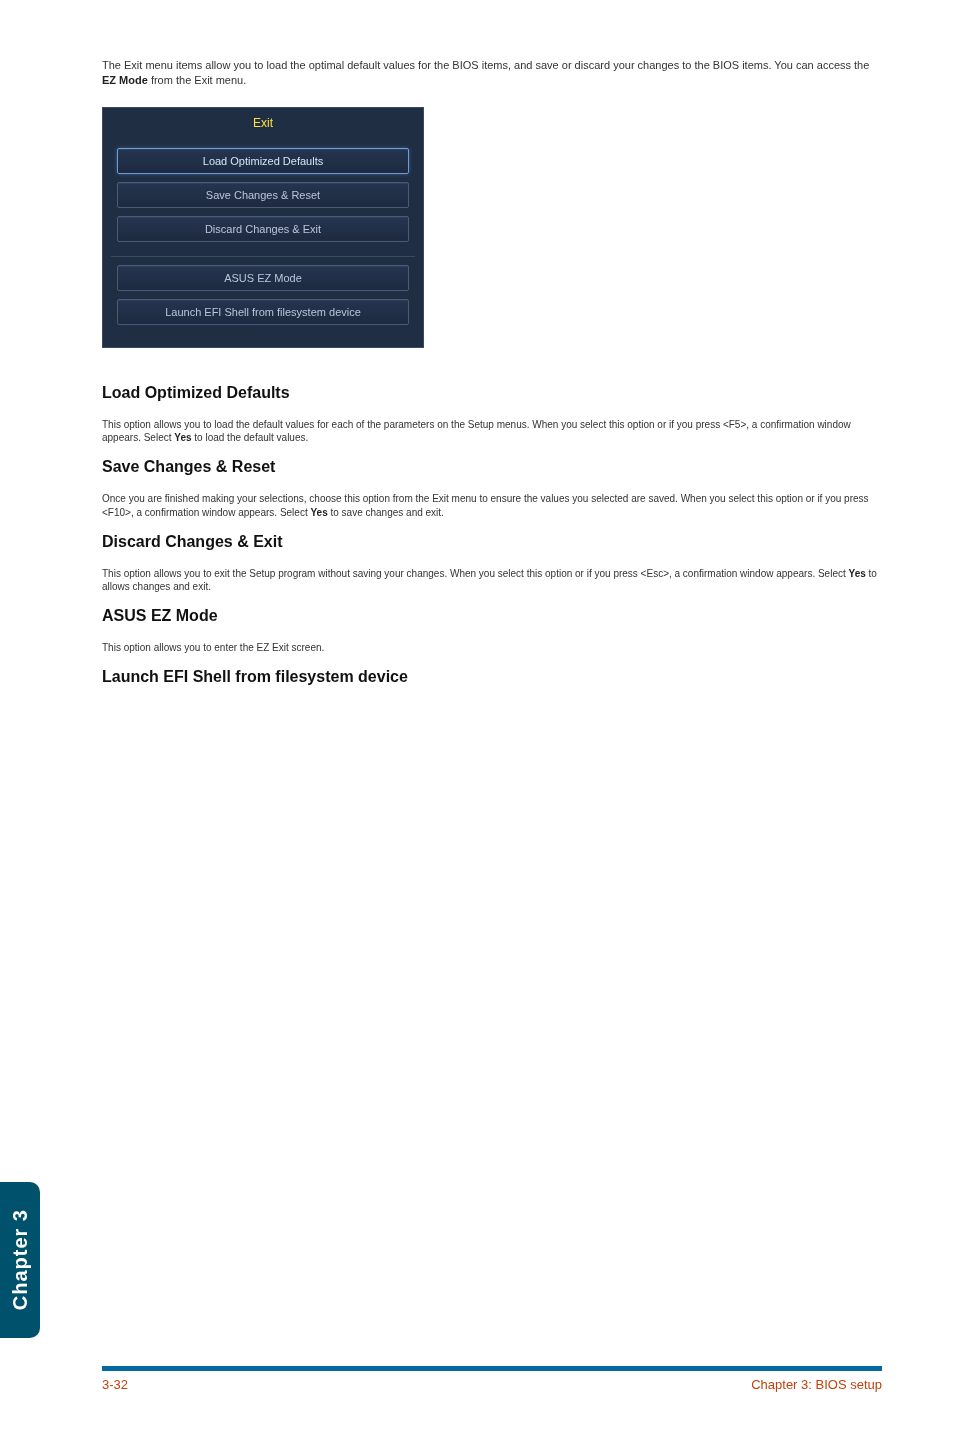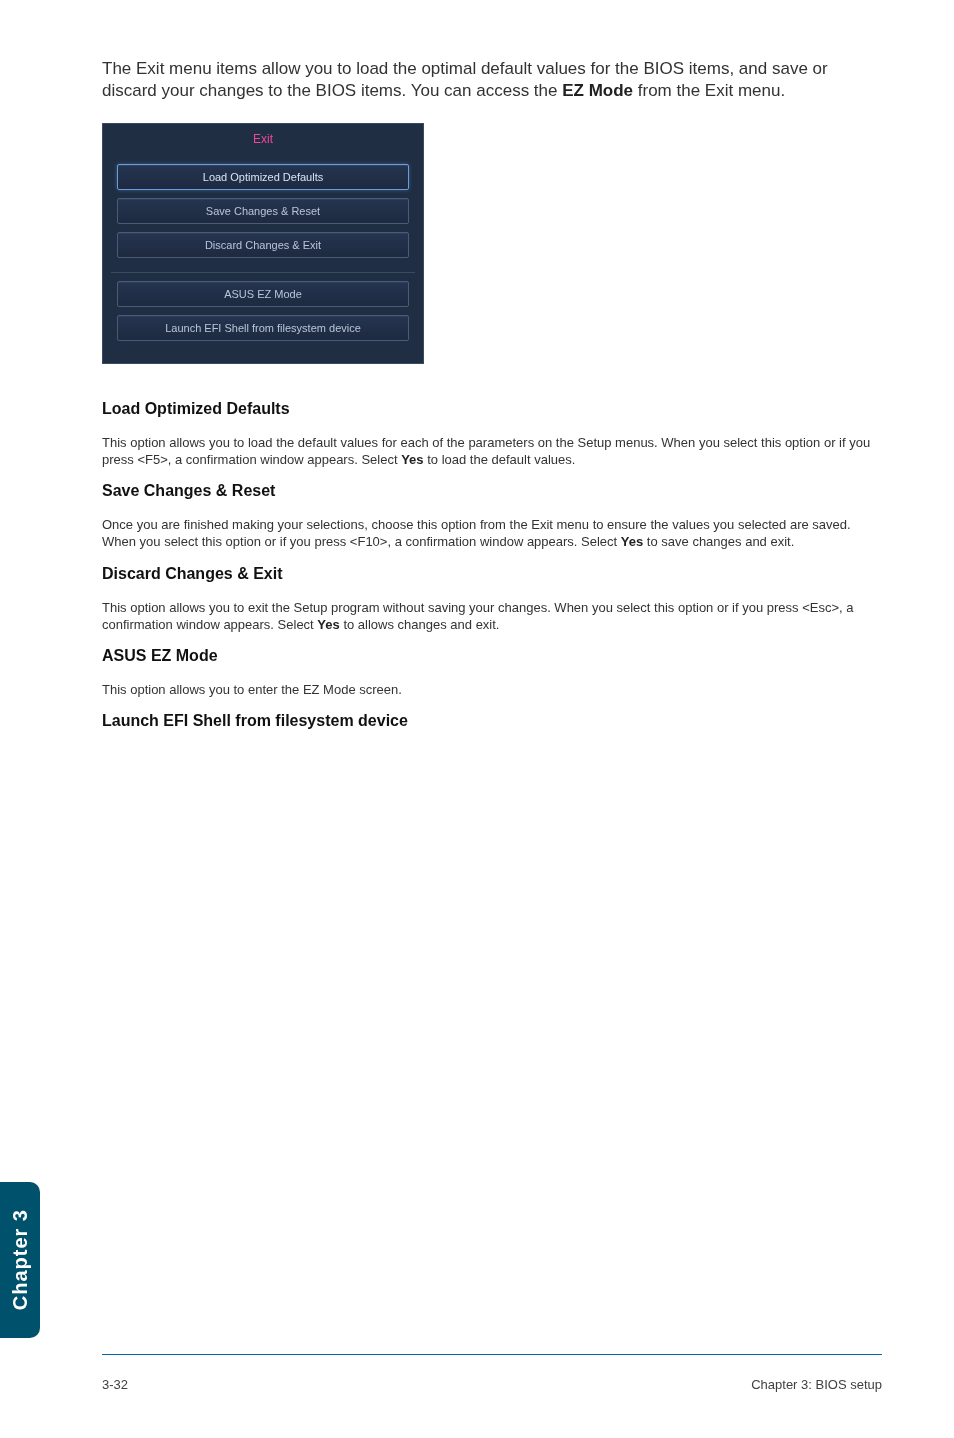--- a/index.html
+++ b/index.html
@@ -17,39 +17,39 @@
     position: relative;
   }
   h1.section-title {
     font-size: 28px;
     font-weight: bold;
     color: #000;
     margin: 0 0 6px 0;
   }
   h1.section-title .num { display:inline-block; width: 110px; }
   p.intro {
-    font-size: 17px;
+    font-size: 11px;
     line-height: 1.32;
     margin: 0 0 20px 0;
     color: #333;
   }
   b { font-weight: bold; color:#222; }
 
   
   .bios-panel {
     width: 322px;
     background: #1f2e42;
     border: 1px solid #3a4a62;
     padding: 2px 2px 14px 2px;
     box-sizing: border-box;
     margin-bottom: 36px;
   }
   .bios-title {
     text-align: center;
-    color: #ec4899;
+    color: #fde047;
     font-size: 12px;
     padding: 6px 0 10px 0;
   }
   .bios-box {
     background: linear-gradient(to bottom, #253450 0%, #1d2a40 100%);
     border: 1px solid #4a5b78;
     border-radius: 2px;
     margin: 8px 12px;
     padding: 6px 0;
     text-align: center;
@@ -68,21 +68,21 @@
   }
 
   
   h2.subhead {
     font-size: 16px;
     font-weight: bold;
     color: #111;
     margin: 14px 0 6px 0;
   }
   p.body {
-    font-size: 13px;
+    font-size: 10px;
     line-height: 1.32;
     margin: 16px 0 10px 0;
     color: #333;
   }
 
   
   .side-tab {
     position: absolute;
     left: 0;
     bottom: 100px;
@@ -103,26 +103,26 @@
     transform: rotate(180deg);
     letter-spacing: 1px;
   }
 
   
   .footer {
     position: absolute;
     bottom: 46px;
     left: 102px;
     right: 72px;
-    border-top: 1px solid #0369a1;
-    padding-top: 22px;
+    border-top: 5px solid #0369a1;
+    padding-top: 6px;
     display: flex;
     justify-content: space-between;
     font-size: 13px;
-    color: #404040;
+    color: #c2410c;
   }
 </style>
 </head>
 <body>
 
 <div class="page">
 
 
   <p class="intro">
     <span>The Exit menu items allow you to load the optimal default values for the BIOS items, and save or discard your changes to the BIOS items. You can access the </span><b>EZ Mode</b><span> from the Exit menu.</span>
@@ -148,21 +148,21 @@
     <span>Once you are finished making your selections, choose this option from the Exit menu to ensure the values you selected are saved. When you select this option or if you press &lt;F10&gt;, a confirmation window appears. Select </span><b>Yes</b><span> to save changes and exit.</span>
   </p>
 
   <h2 class="subhead">Discard Changes &amp; Exit</h2>
   <p class="body">
     <span>This option allows you to exit the Setup program without saving your changes. When you select this option or if you press &lt;Esc&gt;, a confirmation window appears. Select </span><b>Yes</b><span> to allows changes and exit.</span>
   </p>
 
   <h2 class="subhead">ASUS EZ Mode</h2>
   <p class="body">
-    <span>This option allows you to enter the EZ Mode screen.</span>
+    <span>This option allows you to enter the EZ Exit screen.</span>
   </p>
 
   <h2 class="subhead">Launch EFI Shell from filesystem device</h2>
 
   <div class="side-tab">
     <span>Chapter 3</span>
   </div>
 
   <div class="footer">
     <span>3-32</span>

